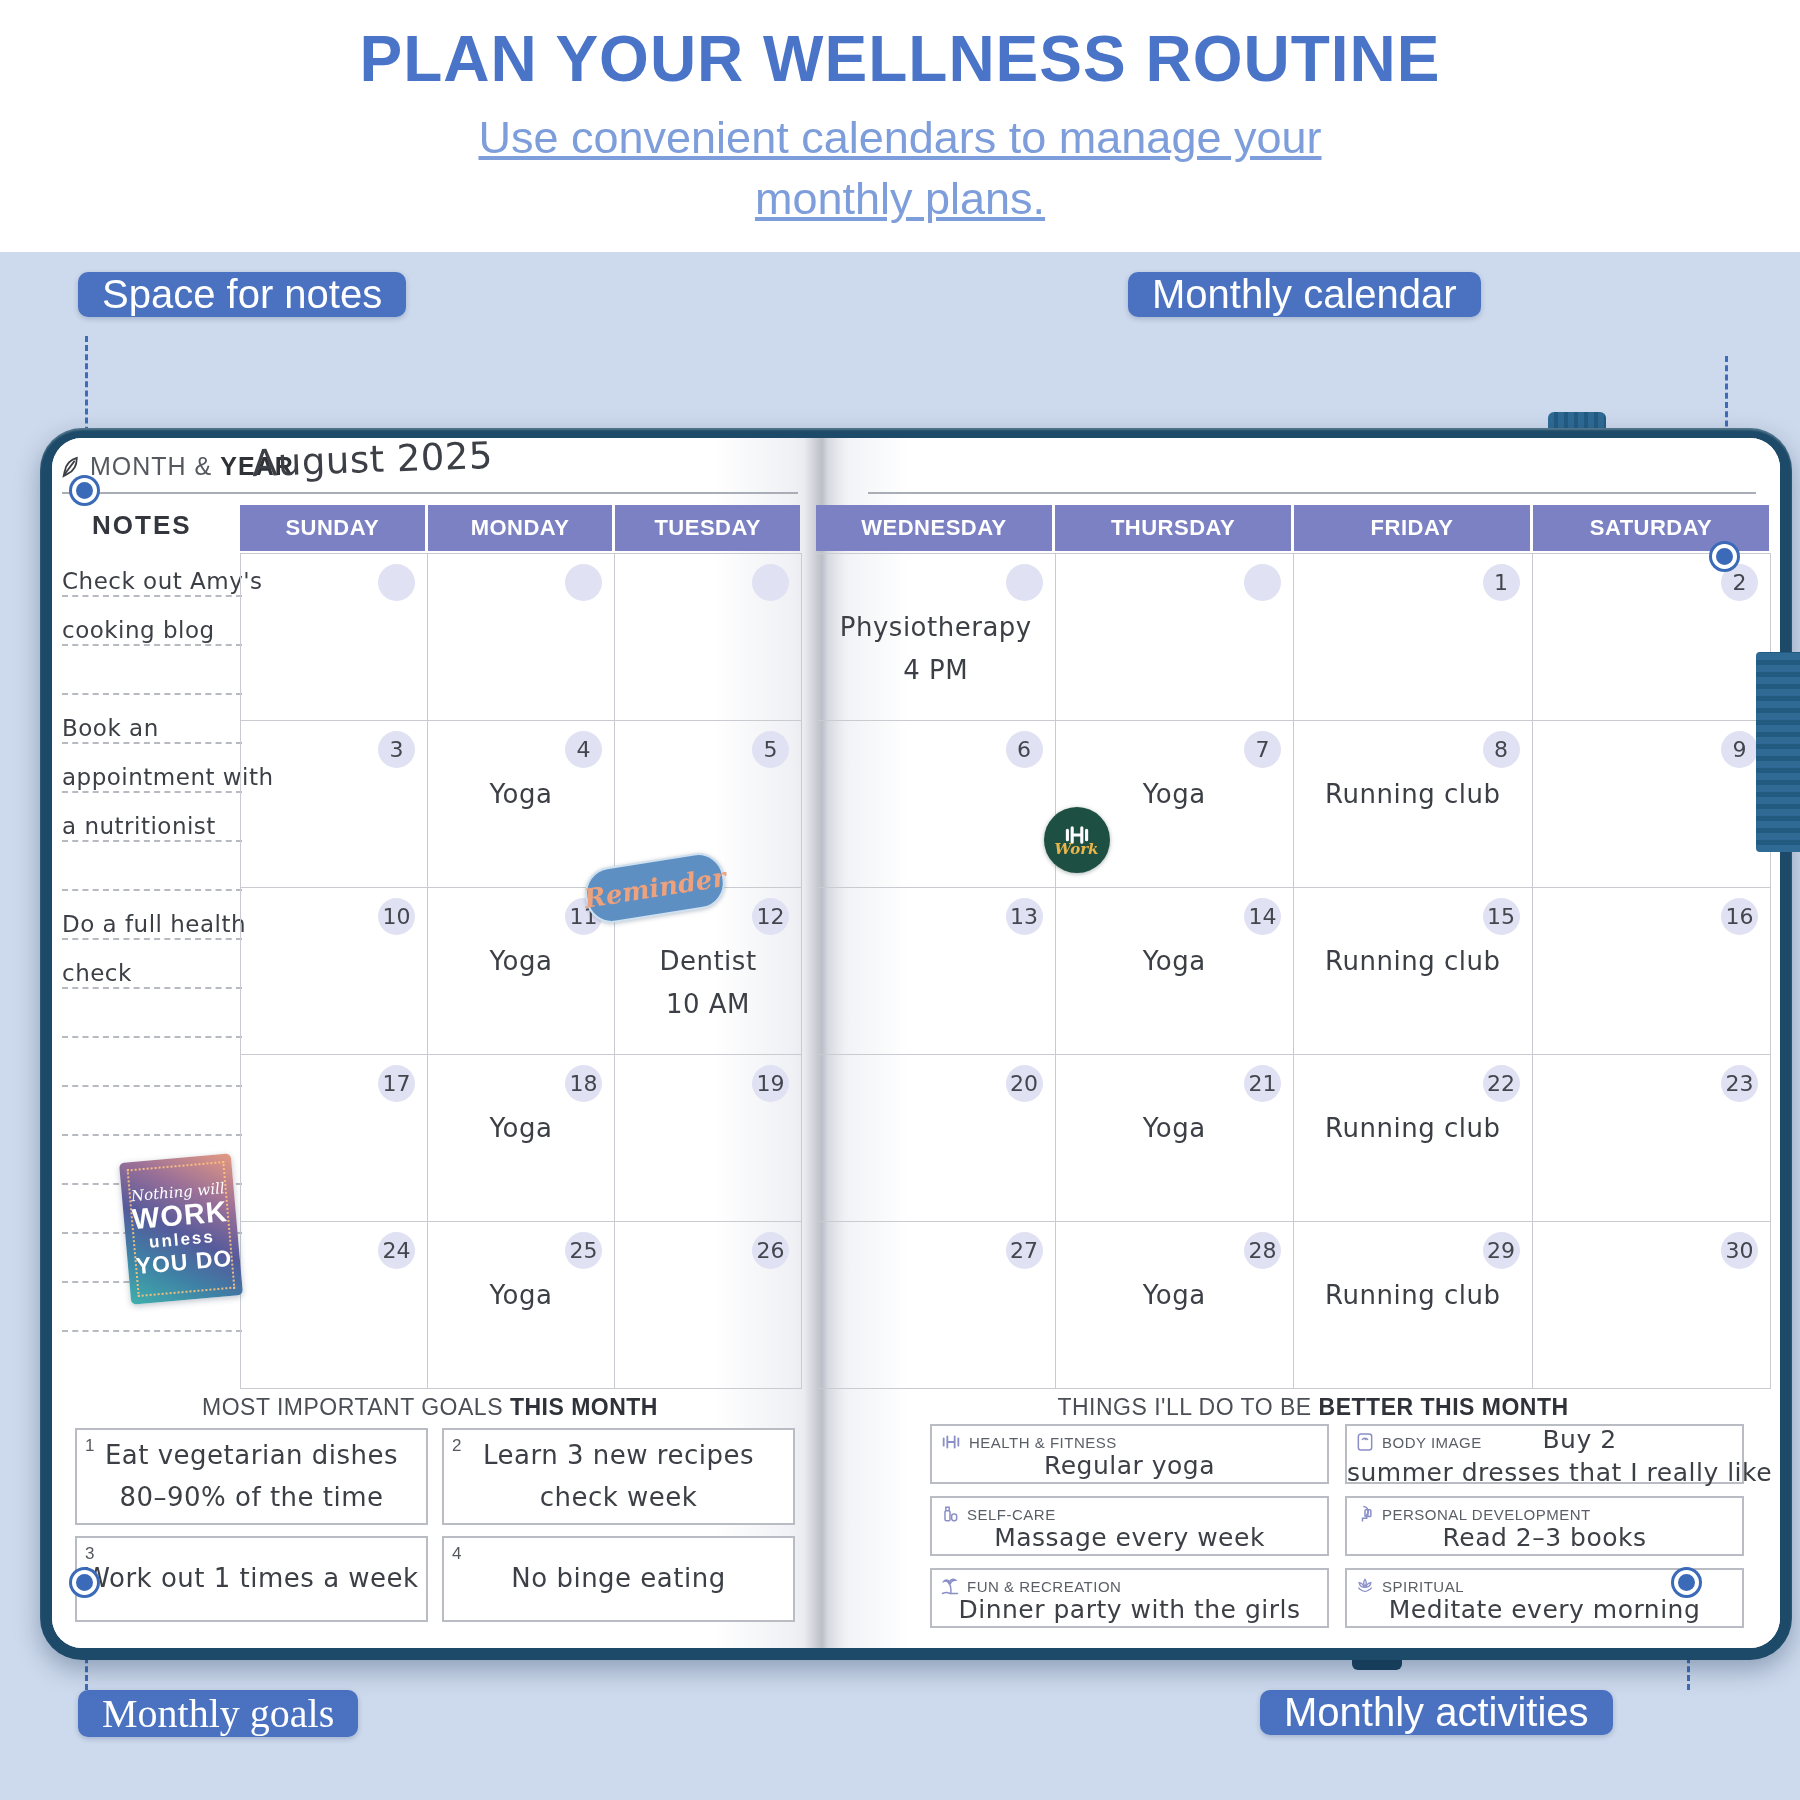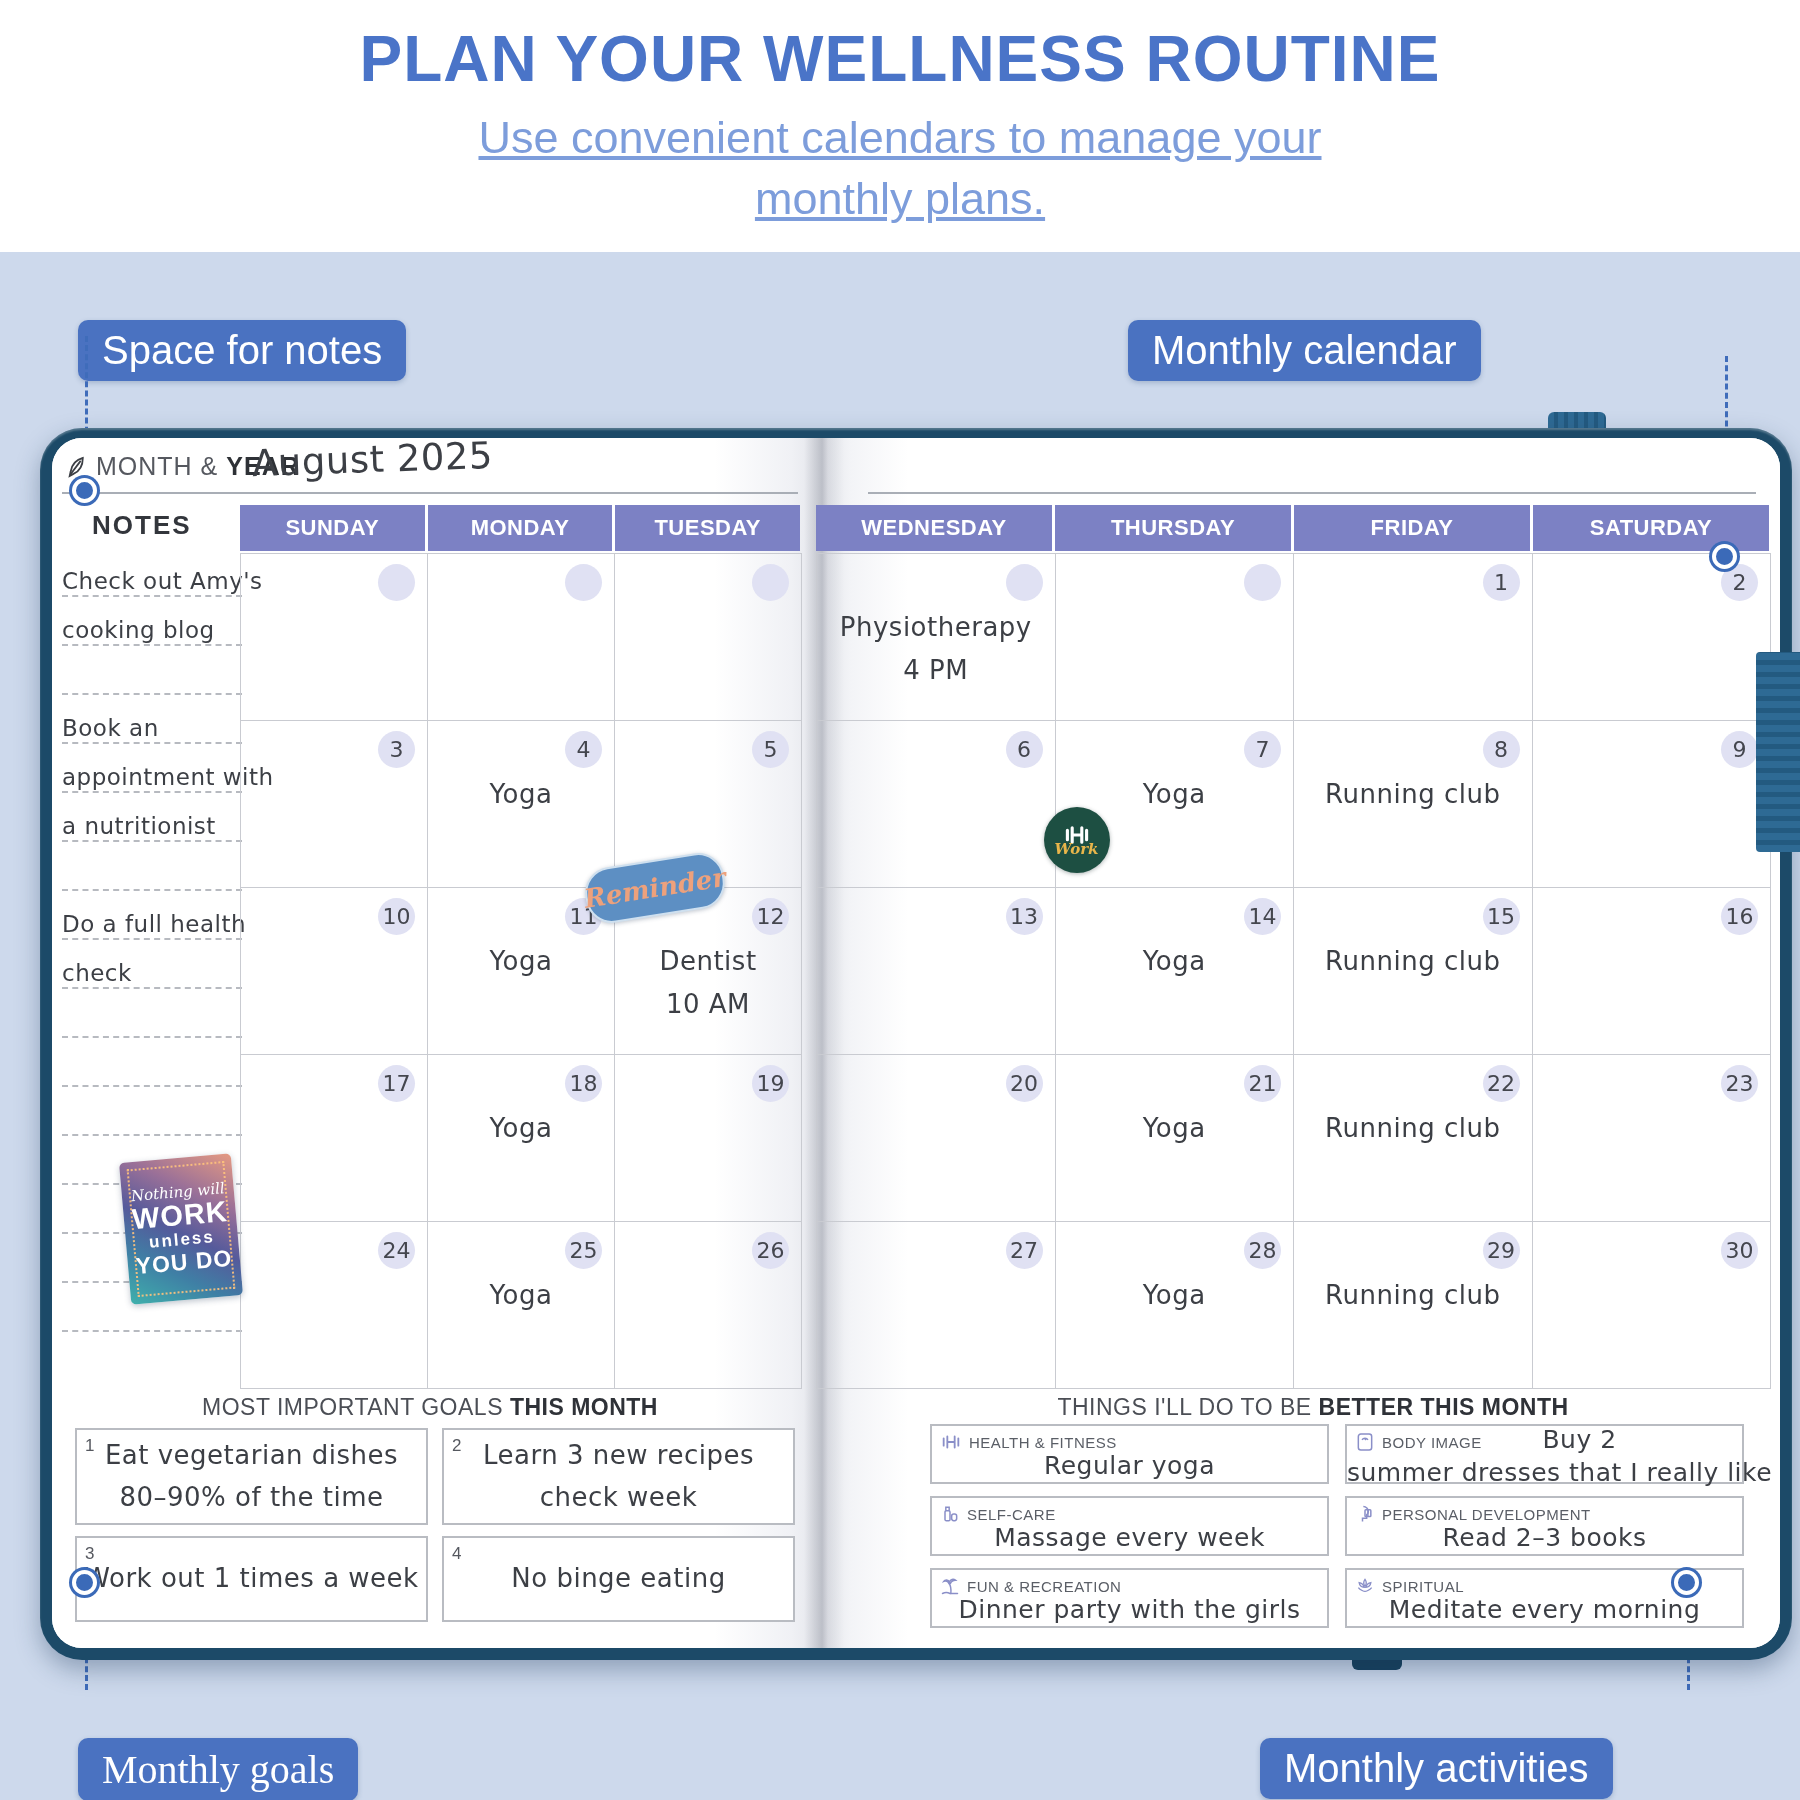--- a/index.html
+++ b/index.html
@@ -5,41 +5,41 @@
   html,body{margin:0;padding:0;background:#cdd9ec;}
   .stage{position:relative;width:1800px;height:1800px;background:#cdd9ec;overflow:hidden;
          font-family:"Liberation Sans",sans-serif;}
   .top-band{position:absolute;left:0;top:0;width:1800px;height:252px;background:#ffffff;}
   .main-title{position:absolute;left:0;top:22px;width:1800px;text-align:center;
               font-size:64px;font-weight:800;letter-spacing:1px;color:#4a74c8;}
   .subtitle{position:absolute;left:0;top:108px;width:1800px;text-align:center;
             font-size:45px;font-weight:400;color:#7d9ddb;line-height:1.35;text-decoration:underline;}
   
   .callout{position:absolute;background:#4a72c1;color:#ffffff;font-size:40px;
-           padding:8px 24px;border-radius:10px;box-shadow:0 2px 5px rgba(40,70,120,.25);margin-top:48px;}
+           padding:0 24px;border-radius:10px;box-shadow:0 2px 5px rgba(40,70,120,.25);}
   .dash-v{position:absolute;width:0;border-left:3px dashed #3f6cba;}
   .dot{position:absolute;width:17px;height:17px;border-radius:50%;background:#3b6ab8;
        border:4px solid #ffffff;box-shadow:0 0 0 3px #3b6ab8;z-index:40;}
   
   .band{position:absolute;background:repeating-linear-gradient(90deg,#2e6a94 0 6px,#235a80 6px 10px);}
   .tab-top{left:1548px;top:412px;width:58px;height:26px;border-radius:6px 6px 0 0;z-index:1;}
   .tab-bottom{position:absolute;left:1352px;top:1650px;width:50px;height:20px;background:#16405c;border-radius:0 0 6px 6px;z-index:1;}
   .band-right{left:1756px;top:652px;width:44px;height:200px;background:repeating-linear-gradient(0deg,#2e6a94 0 7px,#235a80 7px 12px);border-radius:4px 0 0 4px;z-index:30;}
   .planner{position:absolute;left:40px;top:428px;width:1752px;height:1232px;background:#1c4a68;
            border-radius:42px;box-shadow:0 10px 24px rgba(25,55,90,.35), inset 0 2px 2px rgba(255,255,255,.25);z-index:2;}
   .pages{position:absolute;left:52px;top:438px;width:1728px;height:1210px;background:#ffffff;
          border-radius:30px;z-index:3;overflow:hidden;}
   .page-shade-left{position:absolute;left:0;top:0;width:770px;height:100%;
       background:linear-gradient(90deg,#ffffff 0 86%,#f0f1f5 96%,#e2e4ea 100%);}
   .page-shade-right{position:absolute;left:770px;top:0;width:958px;height:100%;
       background:linear-gradient(90deg,#e2e4ea 0,#f3f4f7 3%,#ffffff 9%);}
   .spine{position:absolute;left:752px;top:0;width:40px;height:100%;
       background:linear-gradient(90deg,rgba(90,95,110,0) 0,rgba(90,95,110,.28) 45%,rgba(90,95,110,.10) 60%,rgba(90,95,110,0) 100%);}
   
-  .month-year{position:absolute;left:64px;top:452px;display:flex;align-items:center;gap:8px;z-index:5;}
+  .month-year{position:absolute;left:58px;top:452px;display:flex;align-items:center;gap:8px;z-index:5;}
   .my-prefix{font-size:25px;color:#55585f;letter-spacing:1px;}
   .my-bold{font-size:25px;color:#2e3136;font-weight:700;letter-spacing:1px;}
   .hand{font-family:"DejaVu Sans",sans-serif;color:#3c3f45;letter-spacing:.5px;}
   .month-value{position:absolute;left:252px;top:438px;font-size:37px;transform:rotate(-2deg);z-index:5;}
   .page-line{position:absolute;height:2px;background:#a9aeb6;z-index:4;}
   
   .notes-title{position:absolute;left:92px;top:510px;font-size:26px;font-weight:700;color:#33363c;letter-spacing:2px;z-index:5;}
   .notes-lines{position:absolute;left:62px;top:548px;width:180px;z-index:5;}
   .note-line{height:46px;border-bottom:2px dashed #b7bac0;font-size:23px;display:flex;align-items:flex-end;padding-bottom:1px;white-space:nowrap;}
   

